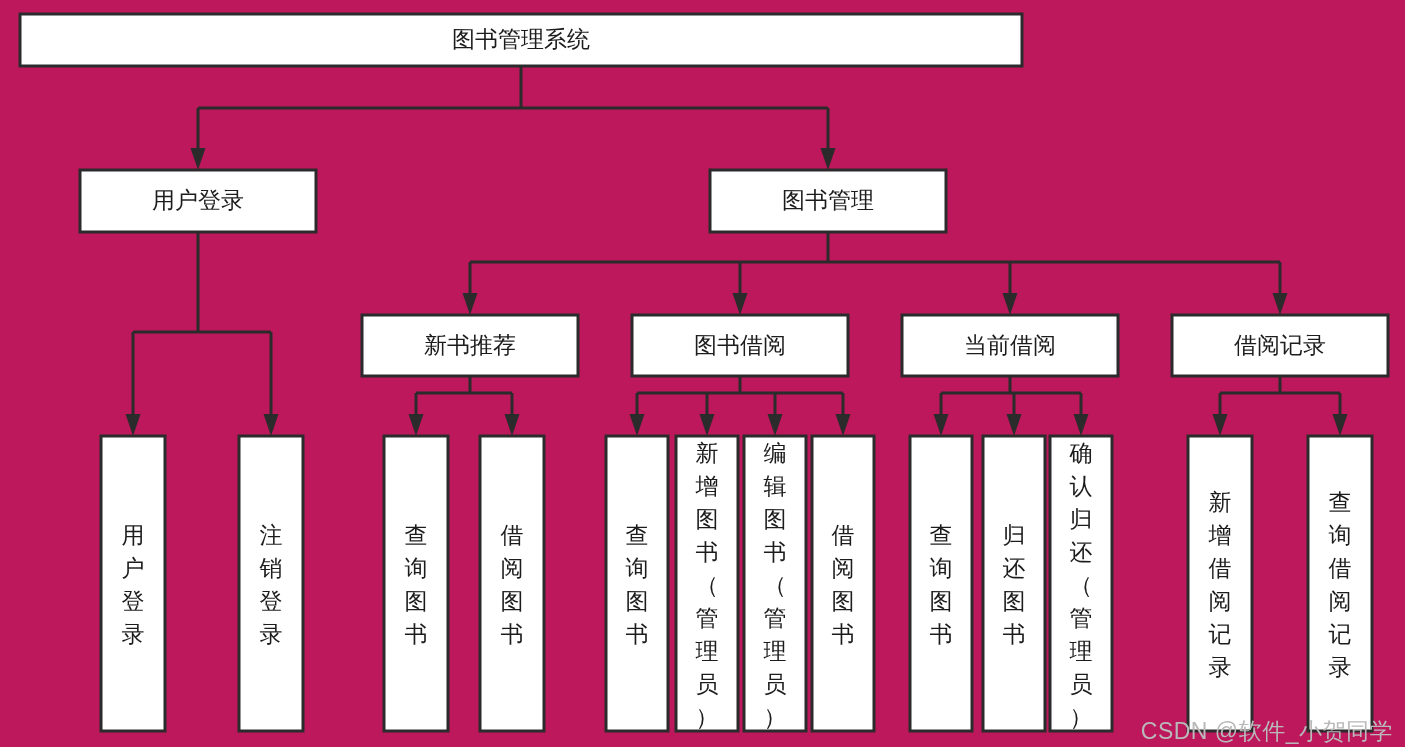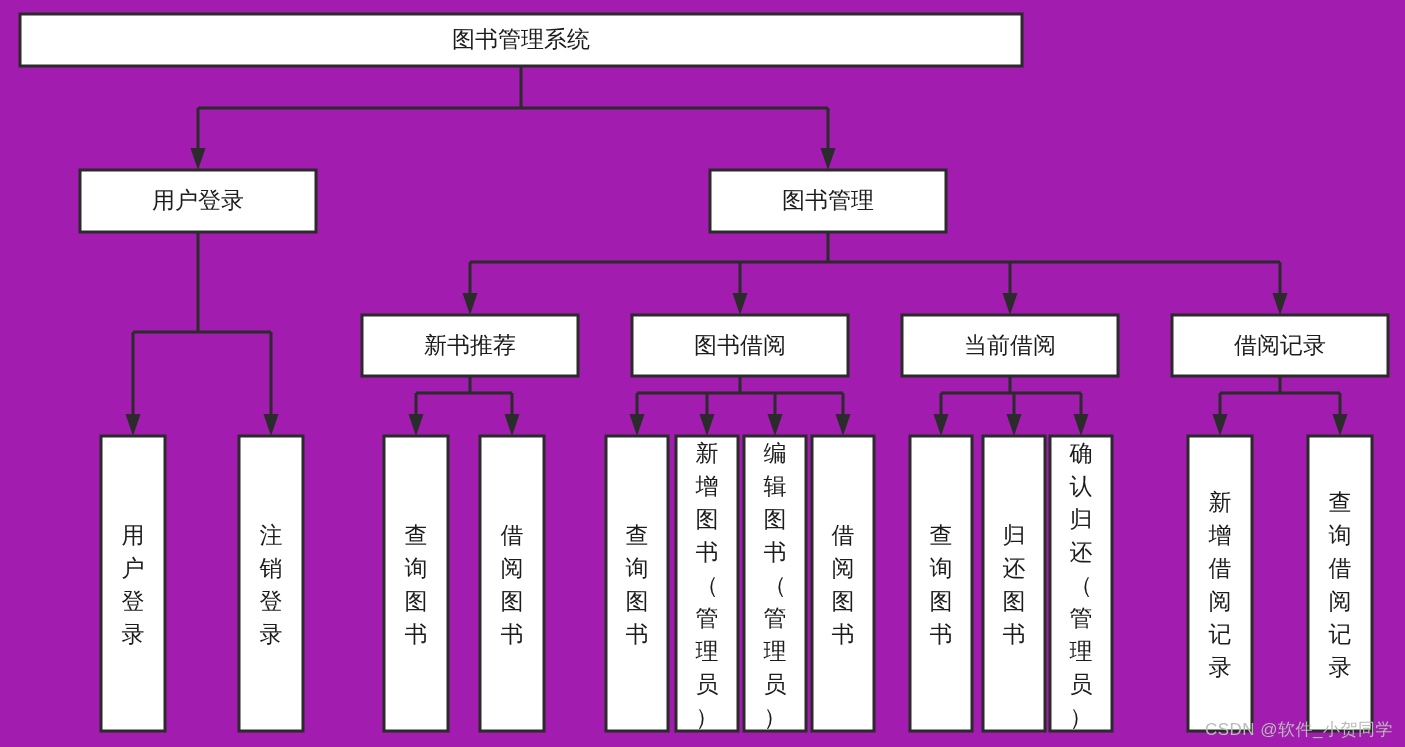--- a/index.html
+++ b/index.html
@@ -10,21 +10,21 @@
   body {
     width: 1405px;
     height: 747px;
     font-family: "Liberation Sans", "DejaVu Sans", sans-serif;
     overflow: hidden;
   }
   #diagram-root {
     position: relative;
     width: 1405px;
     height: 747px;
-    background: #a21caf;
+    background: #be185d;
   }
   svg#flowchart {
     position: absolute;
     top: 0;
     left: 0;
     width: 1405px;
     height: 747px;
     display: block;
   }
   .node-rect {
@@ -51,23 +51,23 @@
   }
   .node-label-v {
     font-family: "Liberation Sans", "DejaVu Sans", sans-serif;
     font-size: 23px;
     fill: #1c1c1c;
     text-anchor: middle;
   }
   .watermark {
     position: absolute;
     right: 12px;
-    bottom: 6px;
-    font-family: "Liberation Sans", "DejaVu Sans", sans-serif;
-    font-size: 17px;
+    bottom: 0;
+    font-family: "Liberation Sans", "DejaVu Sans", sans-serif;
+    font-size: 23px;
     color: #b9b9b9;
     letter-spacing: 0.5px;
     white-space: nowrap;
     pointer-events: none;
   }
 </style>
 </head>
 <body>
 
 <div id="diagram-root">

